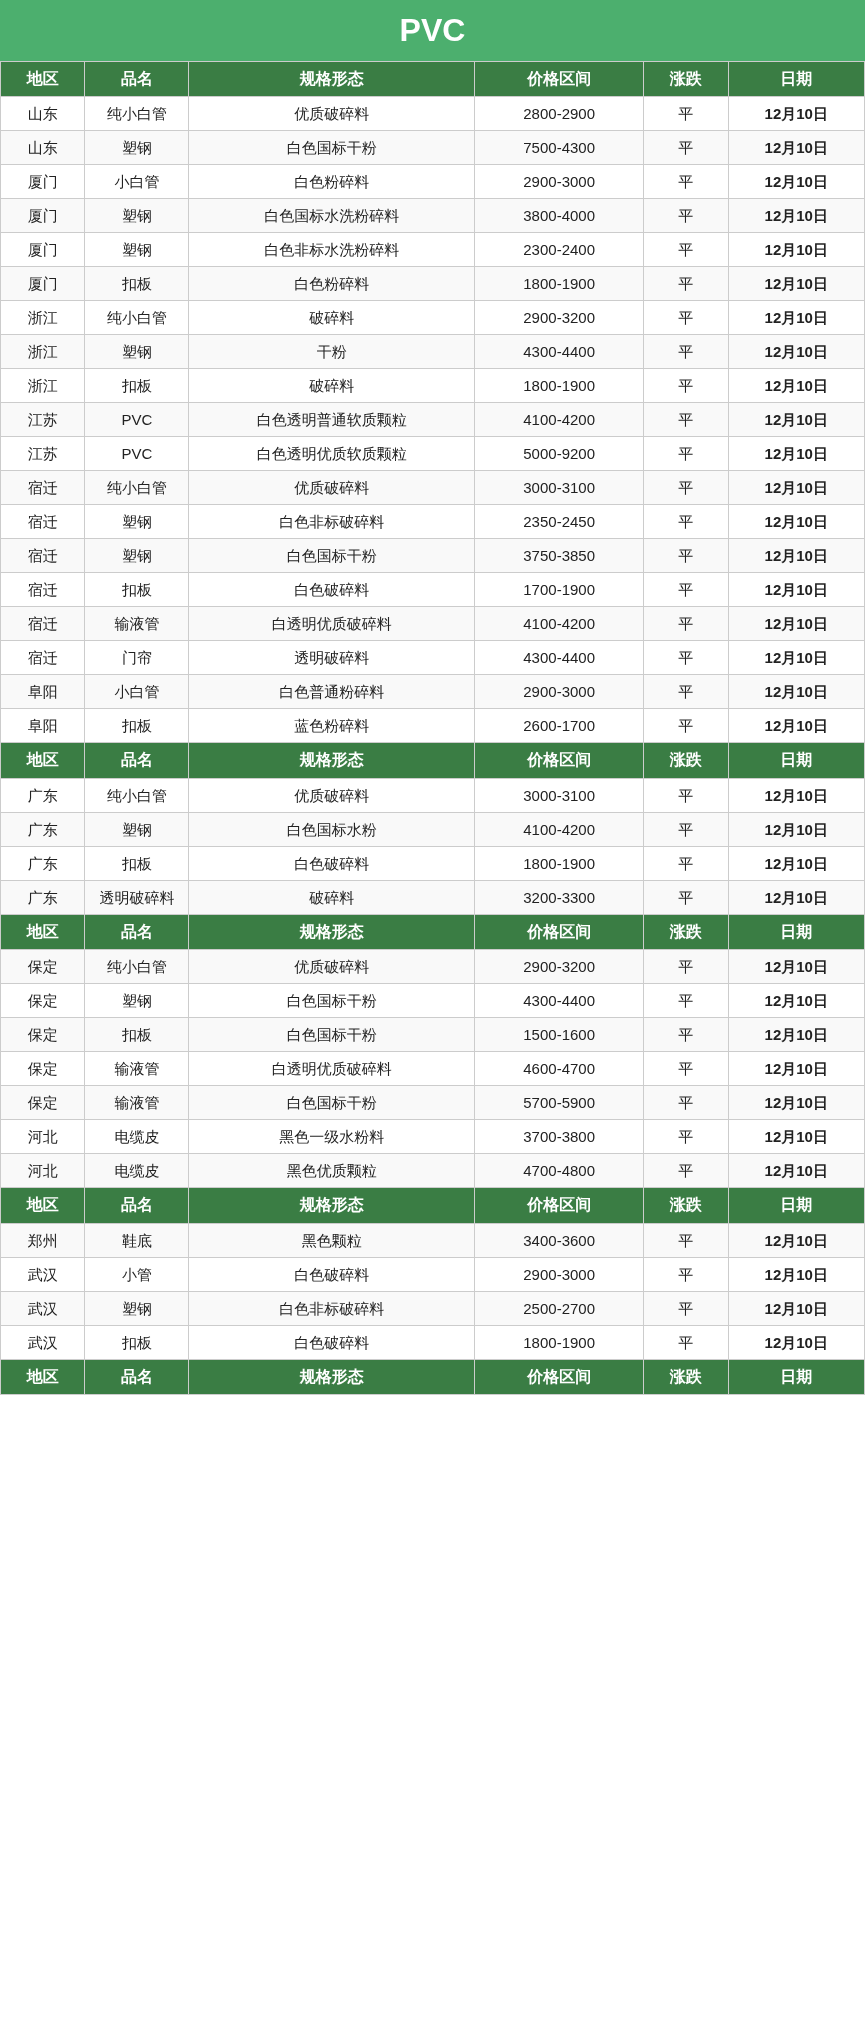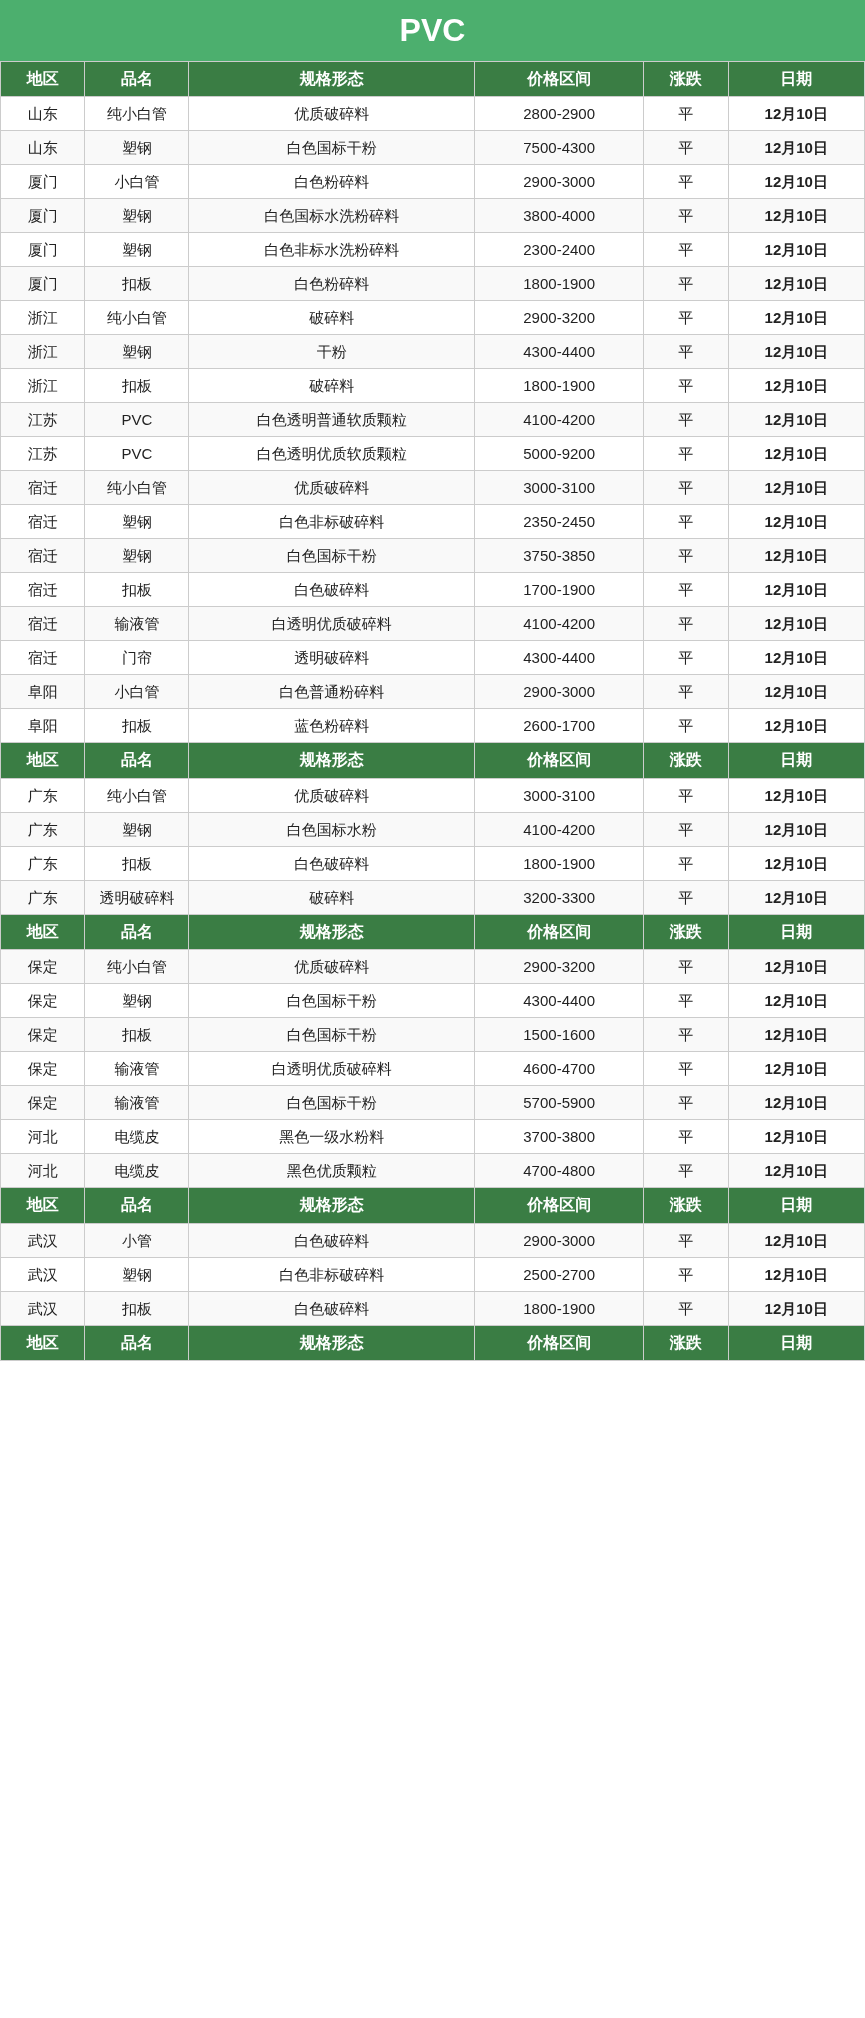--- a/index.html
+++ b/index.html
@@ -332,20 +332,28 @@
       </tr>
       <tr class="mid-header-row">
         <td>地区</td>
         <td>品名</td>
         <td>规格形态</td>
         <td>价格区间</td>
         <td>涨跌</td>
         <td>日期</td>
       </tr>
       <tr class="data-row">
+        <td>郑州</td>
+        <td>鞋底</td>
+        <td>黑色颗粒</td>
+        <td>3400-3600</td>
+        <td>平</td>
+        <td class="date-cell">12月10日</td>
+      </tr>
+      <tr class="data-row">
         <td>武汉</td>
         <td>小管</td>
         <td>白色破碎料</td>
         <td>2900-3000</td>
         <td>平</td>
         <td class="date-cell">12月10日</td>
       </tr>
       <tr class="data-row">
         <td>武汉</td>
         <td>塑钢</td>

